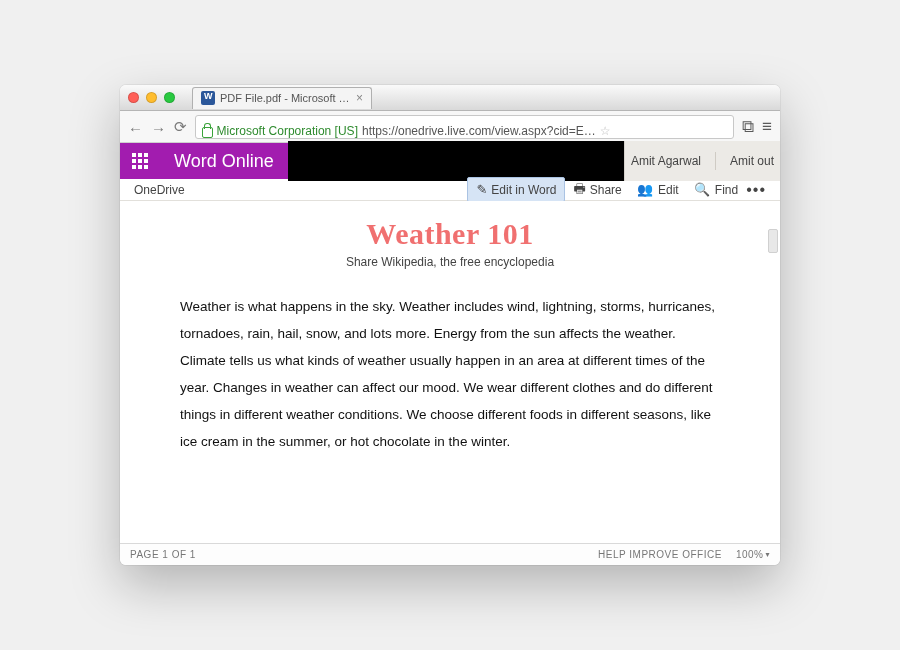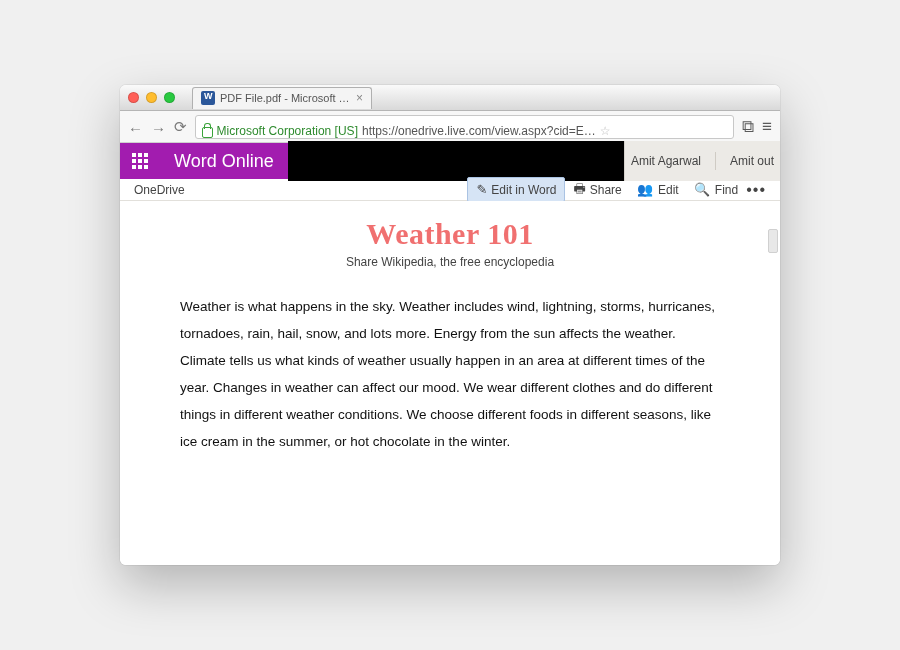--- a/index.html
+++ b/index.html
@@ -252,14 +252,22 @@
 
   <div class="docarea">
     <div class="scroll-handle"></div>
     <div class="doc-inner">
       <div class="doc-title">Weather 101</div>
       <div class="doc-sub">Share Wikipedia, the free encyclopedia</div>
       <div class="doc-body">Weather is what happens in the sky. Weather includes wind, lightning, storms, hurricanes, tornadoes, rain, hail, snow, and lots more. Energy from the sun affects the weather. Climate tells us what kinds of weather usually happen in an area at different times of the year. Changes in weather can affect our mood. We wear different clothes and do different things in different weather conditions. We choose different foods in different seasons, like ice cream in the summer, or hot chocolate in the winter.</div>
     </div>
   </div>
 
+  <div class="statusbar">
+    <span>PAGE 1 OF 1</span>
+    <span class="spacer"></span>
+    <span>HELP IMPROVE OFFICE</span>
+    <span style="width:14px"></span>
+    <span>100%</span>
+    <span class="zoom-caret">▾</span>
+  </div>
 
 </div>
 
 </body></html>

